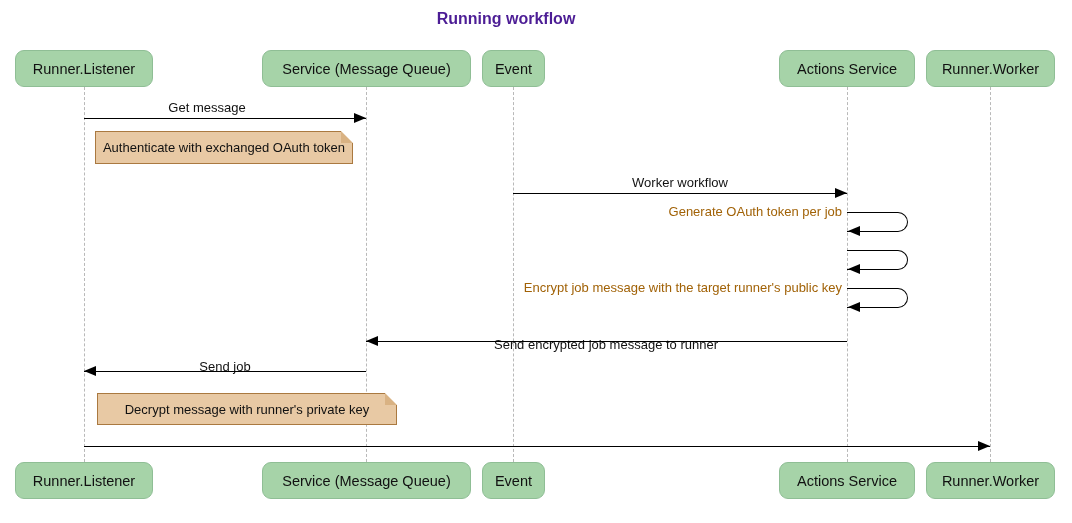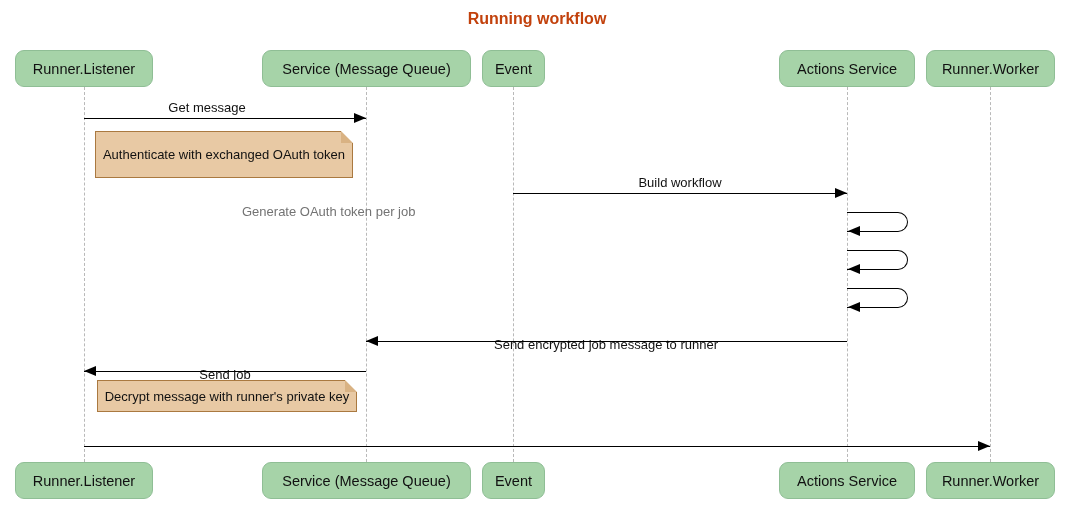--- a/index.html
+++ b/index.html
@@ -1,43 +1,43 @@
 <!DOCTYPE html>
 <html><head>
 <meta charset="utf-8">
 <style>
   html,body{margin:0;padding:0;background:#fff;}
   .stage{
     position:relative;width:1072px;height:523px;background:#ffffff;
     font-family:"Liberation Sans",sans-serif;color:#1a1a1a;overflow:hidden;
   }
   .title{
-    position:absolute;left:537px;top:10px;transform:translateX(-50%);
-    font-size:16px;font-weight:bold;white-space:nowrap;color:#c2410c;
+    position:absolute;left:506px;top:10px;transform:translateX(-50%);
+    font-size:16px;font-weight:bold;white-space:nowrap;color:#4c1d95;
   }
   .lifeline{
     position:absolute;top:87px;height:375px;width:0;
     border-left:1px dashed #b9b9b9;
   }
   .actor{
     position:absolute;height:37px;background:#a6d3a8;border:1px solid #8fbe95;
     border-radius:9px;display:flex;align-items:center;justify-content:center;
     font-size:14.5px;color:#111;box-sizing:border-box;white-space:nowrap;
   }
   .mline{position:absolute;height:0;border-top:1px solid #000;}
   .head{position:absolute;width:0;height:0;border-top:5px solid transparent;border-bottom:5px solid transparent;}
   .head.right{border-left:12px solid #000;}
   .head.left{border-right:12px solid #000;}
   .mlabel{
     position:absolute;transform:translateX(-50%);height:16px;line-height:16px;
     font-size:13px;white-space:nowrap;color:#111;
   }
   .slabel{
-    position:absolute;left:242px;width:600px;height:16px;line-height:16px;
-    font-size:13px;white-space:nowrap;color:#737373;pointer-events:none;
+    position:absolute;left:242px;width:600px;text-align:right;height:16px;line-height:16px;
+    font-size:13px;white-space:nowrap;color:#a16207;pointer-events:none;
   }
   .loop{
     position:absolute;width:60px;height:18px;box-sizing:content-box;
     border:1px solid #000;border-left:none;border-radius:0 10px 10px 0;
   }
   .loop .head{left:1px;top:13px;}
   .note{
     position:absolute;background:#e8c9a4;border:1px solid #aa7940;box-sizing:border-box;
     display:flex;align-items:center;justify-content:center;font-size:13px;color:#111;
     white-space:nowrap;
@@ -73,51 +73,52 @@
       <span>Actions Service</span>
     </div>
   <div class="actor" style="left:926px;top:50px;width:129px">
       <span>Runner.Worker</span>
     </div>
 
   <div class="mlabel" style="left:207px;top:100px">Get message</div>
   <div class="mline" style="left:84px;top:118px;width:282px"></div>
   <div class="head right" style="left:354px;top:113px"></div>
 
-  <div class="note" style="left:95px;top:131px;width:258px;height:47px">
+  <div class="note" style="left:95px;top:131px;width:258px;height:33px">
     <span>Authenticate with exchanged OAuth token</span>
     <div class="fold"></div>
   </div>
 
-  <div class="mlabel" style="left:680px;top:175px">Build workflow</div>
+  <div class="mlabel" style="left:680px;top:175px">Worker workflow</div>
   <div class="mline" style="left:513px;top:193px;width:334px"></div>
   <div class="head right" style="left:835px;top:188px"></div>
 
   <div class="slabel" style="top:204px">Generate OAuth token per job</div>
   <div class="loop" style="left:847px;top:212px">
     <div class="head left"></div>
   </div>
 
   <div class="loop" style="left:847px;top:250px">
     <div class="head left"></div>
   </div>
 
+  <div class="slabel" style="top:280px">Encrypt job message with the target runner's public key</div>
   <div class="loop" style="left:847px;top:288px">
     <div class="head left"></div>
   </div>
 
   <div class="mlabel" style="left:606px;top:337px">Send encrypted job message to runner</div>
   <div class="mline" style="left:366px;top:341px;width:481px"></div>
   <div class="head left" style="left:366px;top:336px"></div>
 
-  <div class="mlabel" style="left:225px;top:367px">Send job</div>
+  <div class="mlabel" style="left:225px;top:359px">Send job</div>
   <div class="mline" style="left:84px;top:371px;width:282px"></div>
   <div class="head left" style="left:84px;top:366px"></div>
 
-  <div class="note" style="left:97px;top:380px;width:260px;height:32px">
+  <div class="note" style="left:97px;top:393px;width:300px;height:32px">
     <span>Decrypt message with runner's private key</span>
     <div class="fold"></div>
   </div>
 
   <div class="mline" style="left:84px;top:446px;width:906px"></div>
   <div class="head right" style="left:978px;top:441px"></div>
 
   <div class="actor" style="left:15px;top:462px;width:138px">
       <span>Runner.Listener</span>
     </div>

